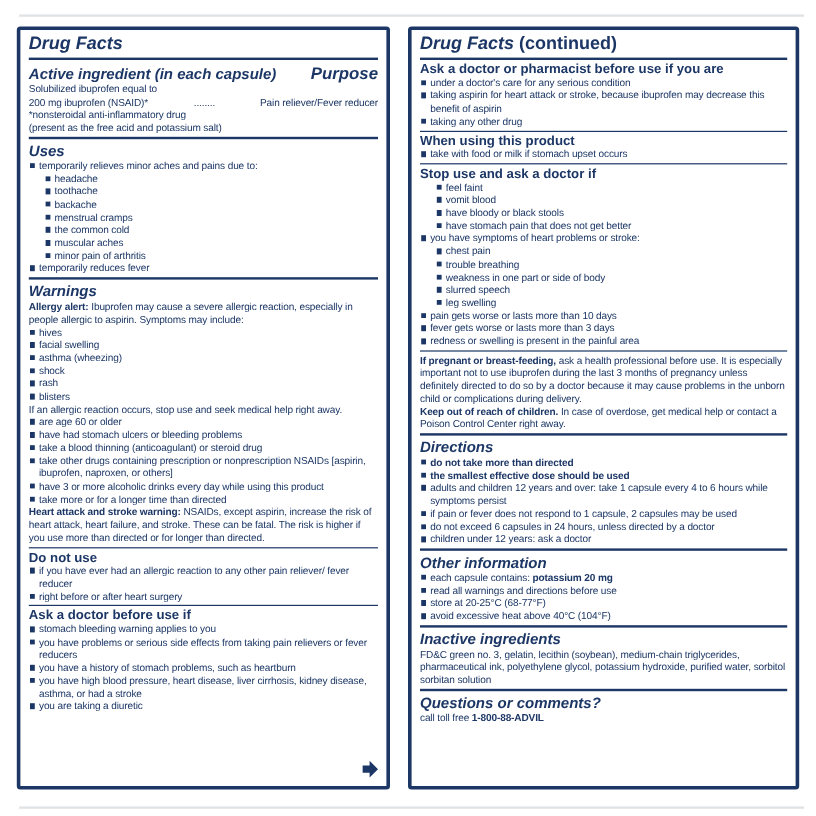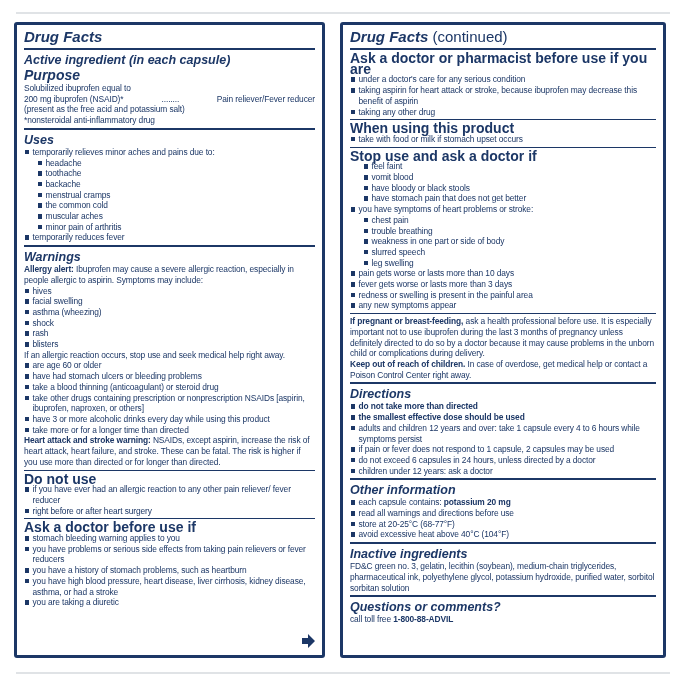--- a/index.html
+++ b/index.html
@@ -11,23 +11,23 @@
   .panel{position:absolute;top:22px;height:636px;background:#fff;
          border:3px solid #1c3766;border-radius:3px;box-sizing:border-box;
          padding:1px 7px 4px;overflow:hidden;}
   .panel-left{left:14px;width:311px;}
   .panel-right{left:340px;width:326px;}
   .rule{border-top:2.2px solid #1c3766;margin:2px 0;}
   .rule.thin{border-top-width:1.2px;}
   .rule.medium{border-top-width:2.2px;}
   .head-row{display:flex;justify-content:space-between;align-items:baseline;}
   .head-title{font-size:15px;font-style:italic;font-weight:bold;padding:2px 0 1px;}
-  .head-title .plain{font-style:normal;font-weight:normal;}
-  .head-large{font-size:12.5px;font-style:italic;font-weight:bold;padding:1px 0 0;flex-direction:column;}
-  .head-small{font-size:14px;font-weight:bold;line-height:10.7px;padding:1px 0 0;}
+  .head-title .plain{font-style:normal;font-weight:bold;}
+  .head-large{font-size:12.5px;font-style:italic;font-weight:bold;padding:1px 0 0;}
+  .head-small{font-size:11px;font-weight:bold;line-height:10.7px;padding:1px 0 0;}
   .head-right{font-size:14px;font-style:italic;font-weight:bold;}
   .para,.bullet,.dotline{font-size:8.4px;line-height:10.7px;letter-spacing:-0.1px;}
   .b{font-weight:bold;}
   .bullet{display:flex;align-items:flex-start;}
   .bullet .sq{flex:none;width:4.5px;height:4.5px;background:#1c3766;margin:3px 3.5px 0 0.5px;}
   .bullet.l2{margin-left:13px;}
   .dotline{display:flex;gap:36px;}
   .dl-dots{flex:1 1 auto;overflow:hidden;white-space:nowrap;margin:0 2px;}
   .dl-left,.dl-right{flex:none;white-space:nowrap;}
   .cont-arrow{position:absolute;right:7px;bottom:6px;}
@@ -50,22 +50,22 @@
       <div class="head-row head-large">
         <span><span>Active ingredient (in each capsule)</span></span>
         <span class="head-right">Purpose</span>
       </div>
       <div class="para"><span>Solubilized ibuprofen equal to</span></div>
       <div class="dotline">
         <span class="dl-left">200 mg ibuprofen (NSAID)*</span>
         <span class="dl-dots">................................................................................</span>
         <span class="dl-right">Pain reliever/Fever reducer</span>
       </div>
+      <div class="para"><span>*nonsteroidal anti-inflammatory drug</span></div>
       <div class="para"><span>(present as the free acid and potassium salt)</span></div>
-      <div class="para"><span>*nonsteroidal anti-inflammatory drug</span></div>
       <div class="rule thick"></div>
       <div class="head-row head-large">
         <span><span>Uses</span></span>
       </div>
       <div class="bullet l1">
         <span class="sq"></span>
         <span class="bt"><span>temporarily relieves minor aches and pains due to:</span></span>
       </div>
       <div class="bullet l2">
         <span class="sq"></span>
@@ -269,24 +269,20 @@
         <span class="bt"><span>pain gets worse or lasts more than 10 days</span></span>
       </div>
       <div class="bullet l1">
         <span class="sq"></span>
         <span class="bt"><span>fever gets worse or lasts more than 3 days</span></span>
       </div>
       <div class="bullet l1">
         <span class="sq"></span>
         <span class="bt"><span>redness or swelling is present in the painful area</span></span>
       </div>
-      <div class="bullet l1">
-        <span class="sq"></span>
-        <span class="bt"><span>any new symptoms appear</span></span>
-      </div>
       <div class="rule thin"></div>
       <div class="para"><span class="b">If pregnant or breast-feeding,</span><span> ask a health professional before use. It is especially important not to use ibuprofen during the last 3 months of pregnancy unless definitely directed to do so by a doctor because it may cause problems in the unborn child or complications during delivery.</span></div>
       <div class="para"><span class="b">Keep out of reach of children.</span><span> In case of overdose, get medical help or contact a Poison Control Center right away.</span></div>
       <div class="rule thick"></div>
       <div class="head-row head-large">
         <span><span>Directions</span></span>
       </div>
       <div class="bullet l1">
         <span class="sq"></span>
         <span class="bt"><span class="b">do not take more than directed</span></span>

